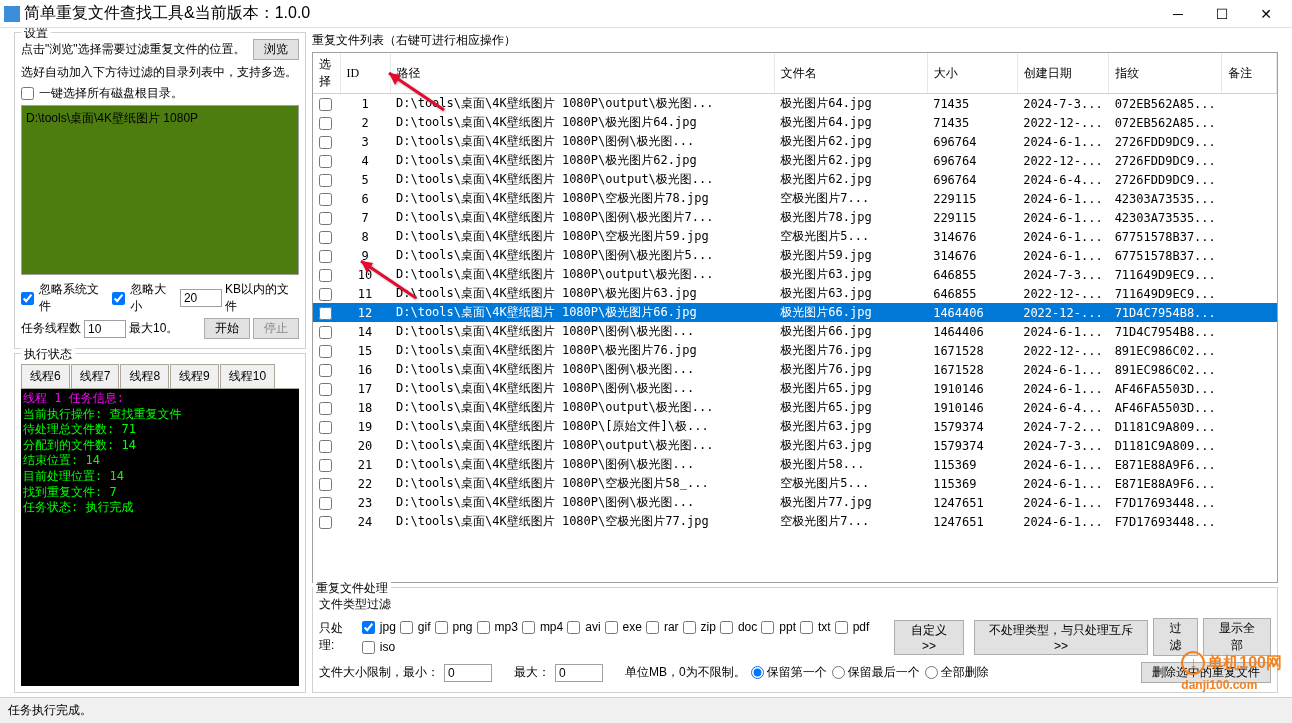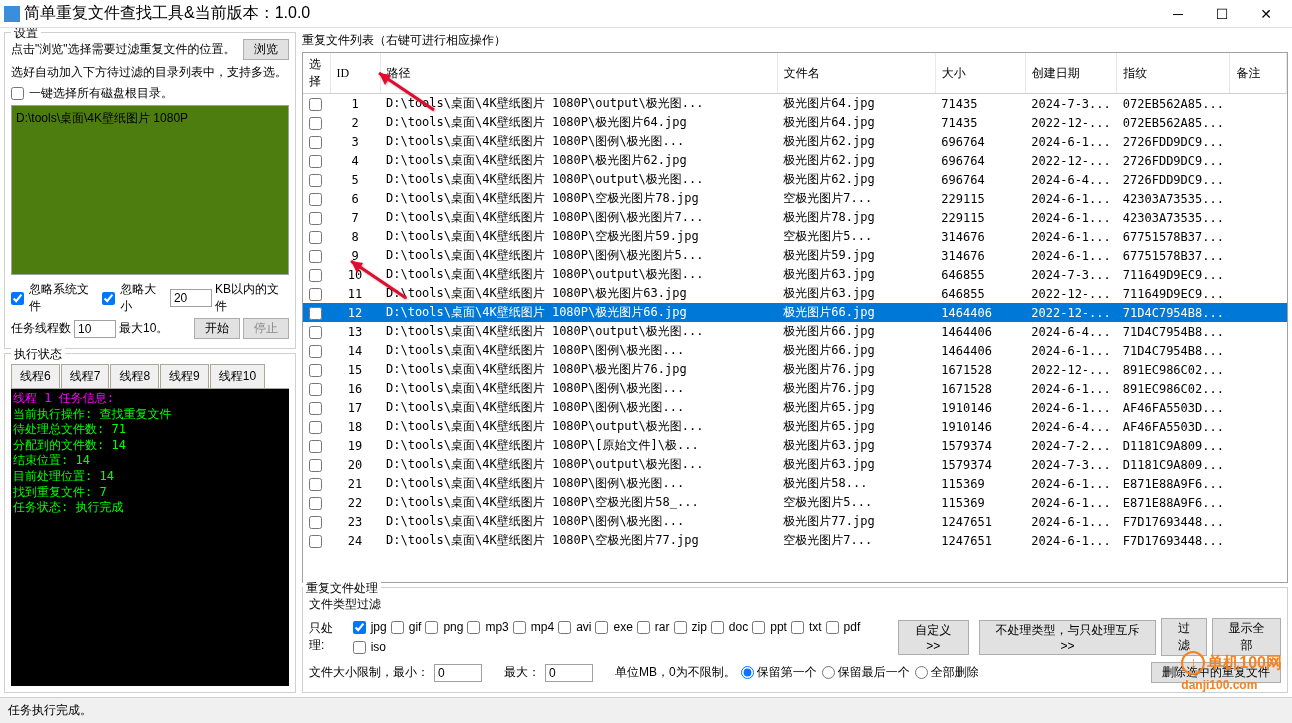--- a/index.html
+++ b/index.html
@@ -3,21 +3,21 @@
 <meta charset="utf-8">
 <style>
 * { box-sizing: border-box; margin: 0; padding: 0; }
 body { font-family: "Microsoft YaHei", SimSun, sans-serif; font-size: 12px; background: #f0f0f0; color: #000; overflow: hidden; }
 .window { width: 1292px; height: 723px; background: #fff; display: flex; flex-direction: column; }
 .titlebar { height: 28px; background: #fff; display: flex; align-items: center; padding: 0 4px; border-bottom: 1px solid #e0e0e0; }
 .titlebar-icon { width: 16px; height: 16px; margin-right: 4px; background: #3a8edb; display: inline-block; }
 .titlebar-title { flex: 1; font-size: 16px; }
 .win-controls { display: flex; }
 .win-btn { width: 44px; height: 28px; display: flex; align-items: center; justify-content: center; font-size: 14px; cursor: pointer; }
-.main-area { flex: 1; display: flex; padding: 4px 4px; gap: 6px; overflow: hidden; }
+.main-area { flex: 1; display: flex; padding: 4px 14px; gap: 6px; overflow: hidden; }
 .left-panel { width: 292px; display: flex; flex-direction: column; gap: 4px; }
 .right-panel { flex: 1; display: flex; flex-direction: column; gap: 4px; overflow: hidden; }
 .groupbox { border: 1px solid #d0d0d0; padding: 6px; position: relative; }
 .groupbox-title { position: absolute; top: -8px; left: 6px; background: #fff; padding: 0 3px; font-size: 12px; }
 .settings-row { display: flex; align-items: center; gap: 3px; margin-bottom: 4px; }
 .btn { border: 1px solid #adadad; background: #e1e1e1; padding: 1px 10px; font-size: 12px; cursor: pointer; }
 .btn:disabled { color: #888; }
 .listbox { width: 100%; height: 170px; border: 1px solid #a0a0a0; background: #4d7c0f; padding: 4px; font-size: 12px; overflow: auto; }
 .chk-row { display: flex; align-items: center; gap: 3px; font-size: 12px; margin: 3px 0; }
 input[type="checkbox"] { margin: 0 2px 0 0; }
@@ -265,30 +265,20 @@
     <td class="col-id">12</td>
                   <td class="col-path">D:\tools\桌面\4K壁纸图片 1080P\极光图片66.jpg</td>
                   <td class="col-fname">极光图片66.jpg</td>
     <td class="col-size">1464406</td>
                   <td class="col-date">2022-12-...</td>
                   <td class="col-hash">71D4C7954B8...</td>
                   <td></td>
                 </tr>
                 <tr>
                   <td class="chk"><input type="checkbox" style=""></td>
-    <td class="col-id">13</td>
-                  <td class="col-path">D:\tools\桌面\4K壁纸图片 1080P\output\极光图...</td>
-                  <td class="col-fname">极光图片66.jpg</td>
-    <td class="col-size">1464406</td>
-                  <td class="col-date">2024-6-4...</td>
-                  <td class="col-hash">71D4C7954B8...</td>
-                  <td></td>
-                </tr>
-                <tr>
-                  <td class="chk"><input type="checkbox" style=""></td>
     <td class="col-id">14</td>
                   <td class="col-path">D:\tools\桌面\4K壁纸图片 1080P\图例\极光图...</td>
                   <td class="col-fname">极光图片66.jpg</td>
     <td class="col-size">1464406</td>
                   <td class="col-date">2024-6-1...</td>
                   <td class="col-hash">71D4C7954B8...</td>
                   <td></td>
                 </tr>
                 <tr>
                   <td class="chk"><input type="checkbox" style=""></td>

